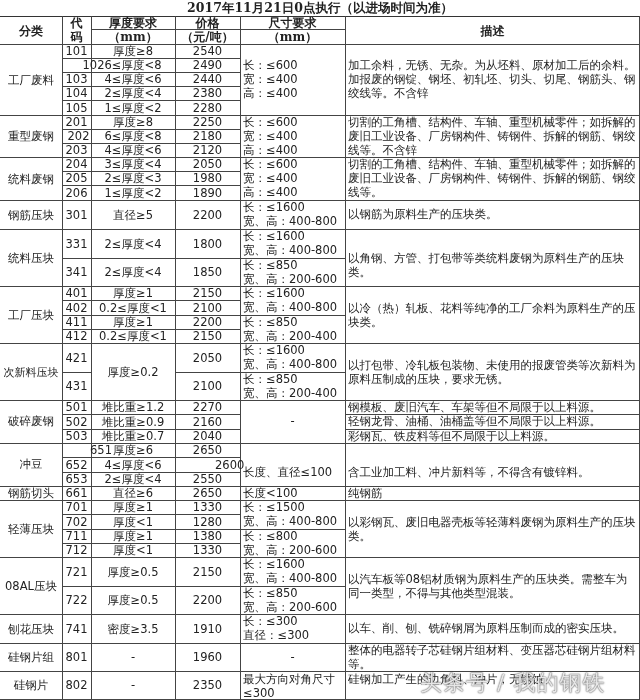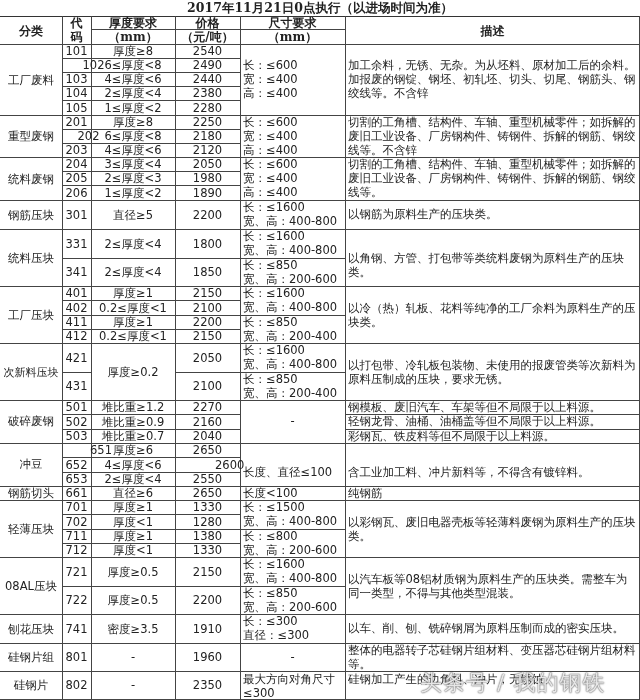--- a/index.html
+++ b/index.html
@@ -108,21 +108,21 @@
     <div class="t c" style="left: 175px; top: 72px; width: 65px;">2440</div>
     <div class="t c" style="left: 62px; top: 86px; width: 29px;">104</div>
     <div class="t c" style="left: 91px; top: 86px; width: 84px;">2≤厚度&lt;4</div>
     <div class="t c" style="left: 175px; top: 86px; width: 65px;">2380</div>
     <div class="t c" style="left: 62px; top: 100.5px; width: 29px;">105</div>
     <div class="t c" style="left: 91px; top: 100.5px; width: 84px;">1≤厚度&lt;2</div>
     <div class="t c" style="left: 175px; top: 100.5px; width: 65px;">2280</div>
     <div class="t c" style="left: 62px; top: 115px; width: 29px;">201</div>
     <div class="t c" style="left: 91px; top: 115px; width: 84px;">厚度≥8</div>
     <div class="t c" style="left: 175px; top: 115px; width: 65px;">2250</div>
-    <div class="t c" style="left: 74px; top: 129px; width: 29px;">202</div>
+    <div class="t c" style="left: 64px; top: 129px; width: 29px;">202</div>
     <div class="t c" style="left: 91px; top: 129px; width: 84px;">6≤厚度&lt;8</div>
     <div class="t c" style="left: 175px; top: 129px; width: 65px;">2180</div>
     <div class="t c" style="left: 62px; top: 143px; width: 29px;">203</div>
     <div class="t c" style="left: 91px; top: 143px; width: 84px;">4≤厚度&lt;6</div>
     <div class="t c" style="left: 175px; top: 143px; width: 65px;">2120</div>
     <div class="t c" style="left: 62px; top: 157px; width: 29px;">204</div>
     <div class="t c" style="left: 91px; top: 157px; width: 84px;">3≤厚度&lt;4</div>
     <div class="t c" style="left: 175px; top: 157px; width: 65px;">2050</div>
     <div class="t c" style="left: 62px; top: 171px; width: 29px;">205</div>
     <div class="t c" style="left: 91px; top: 171px; width: 84px;">2≤厚度&lt;3</div>

